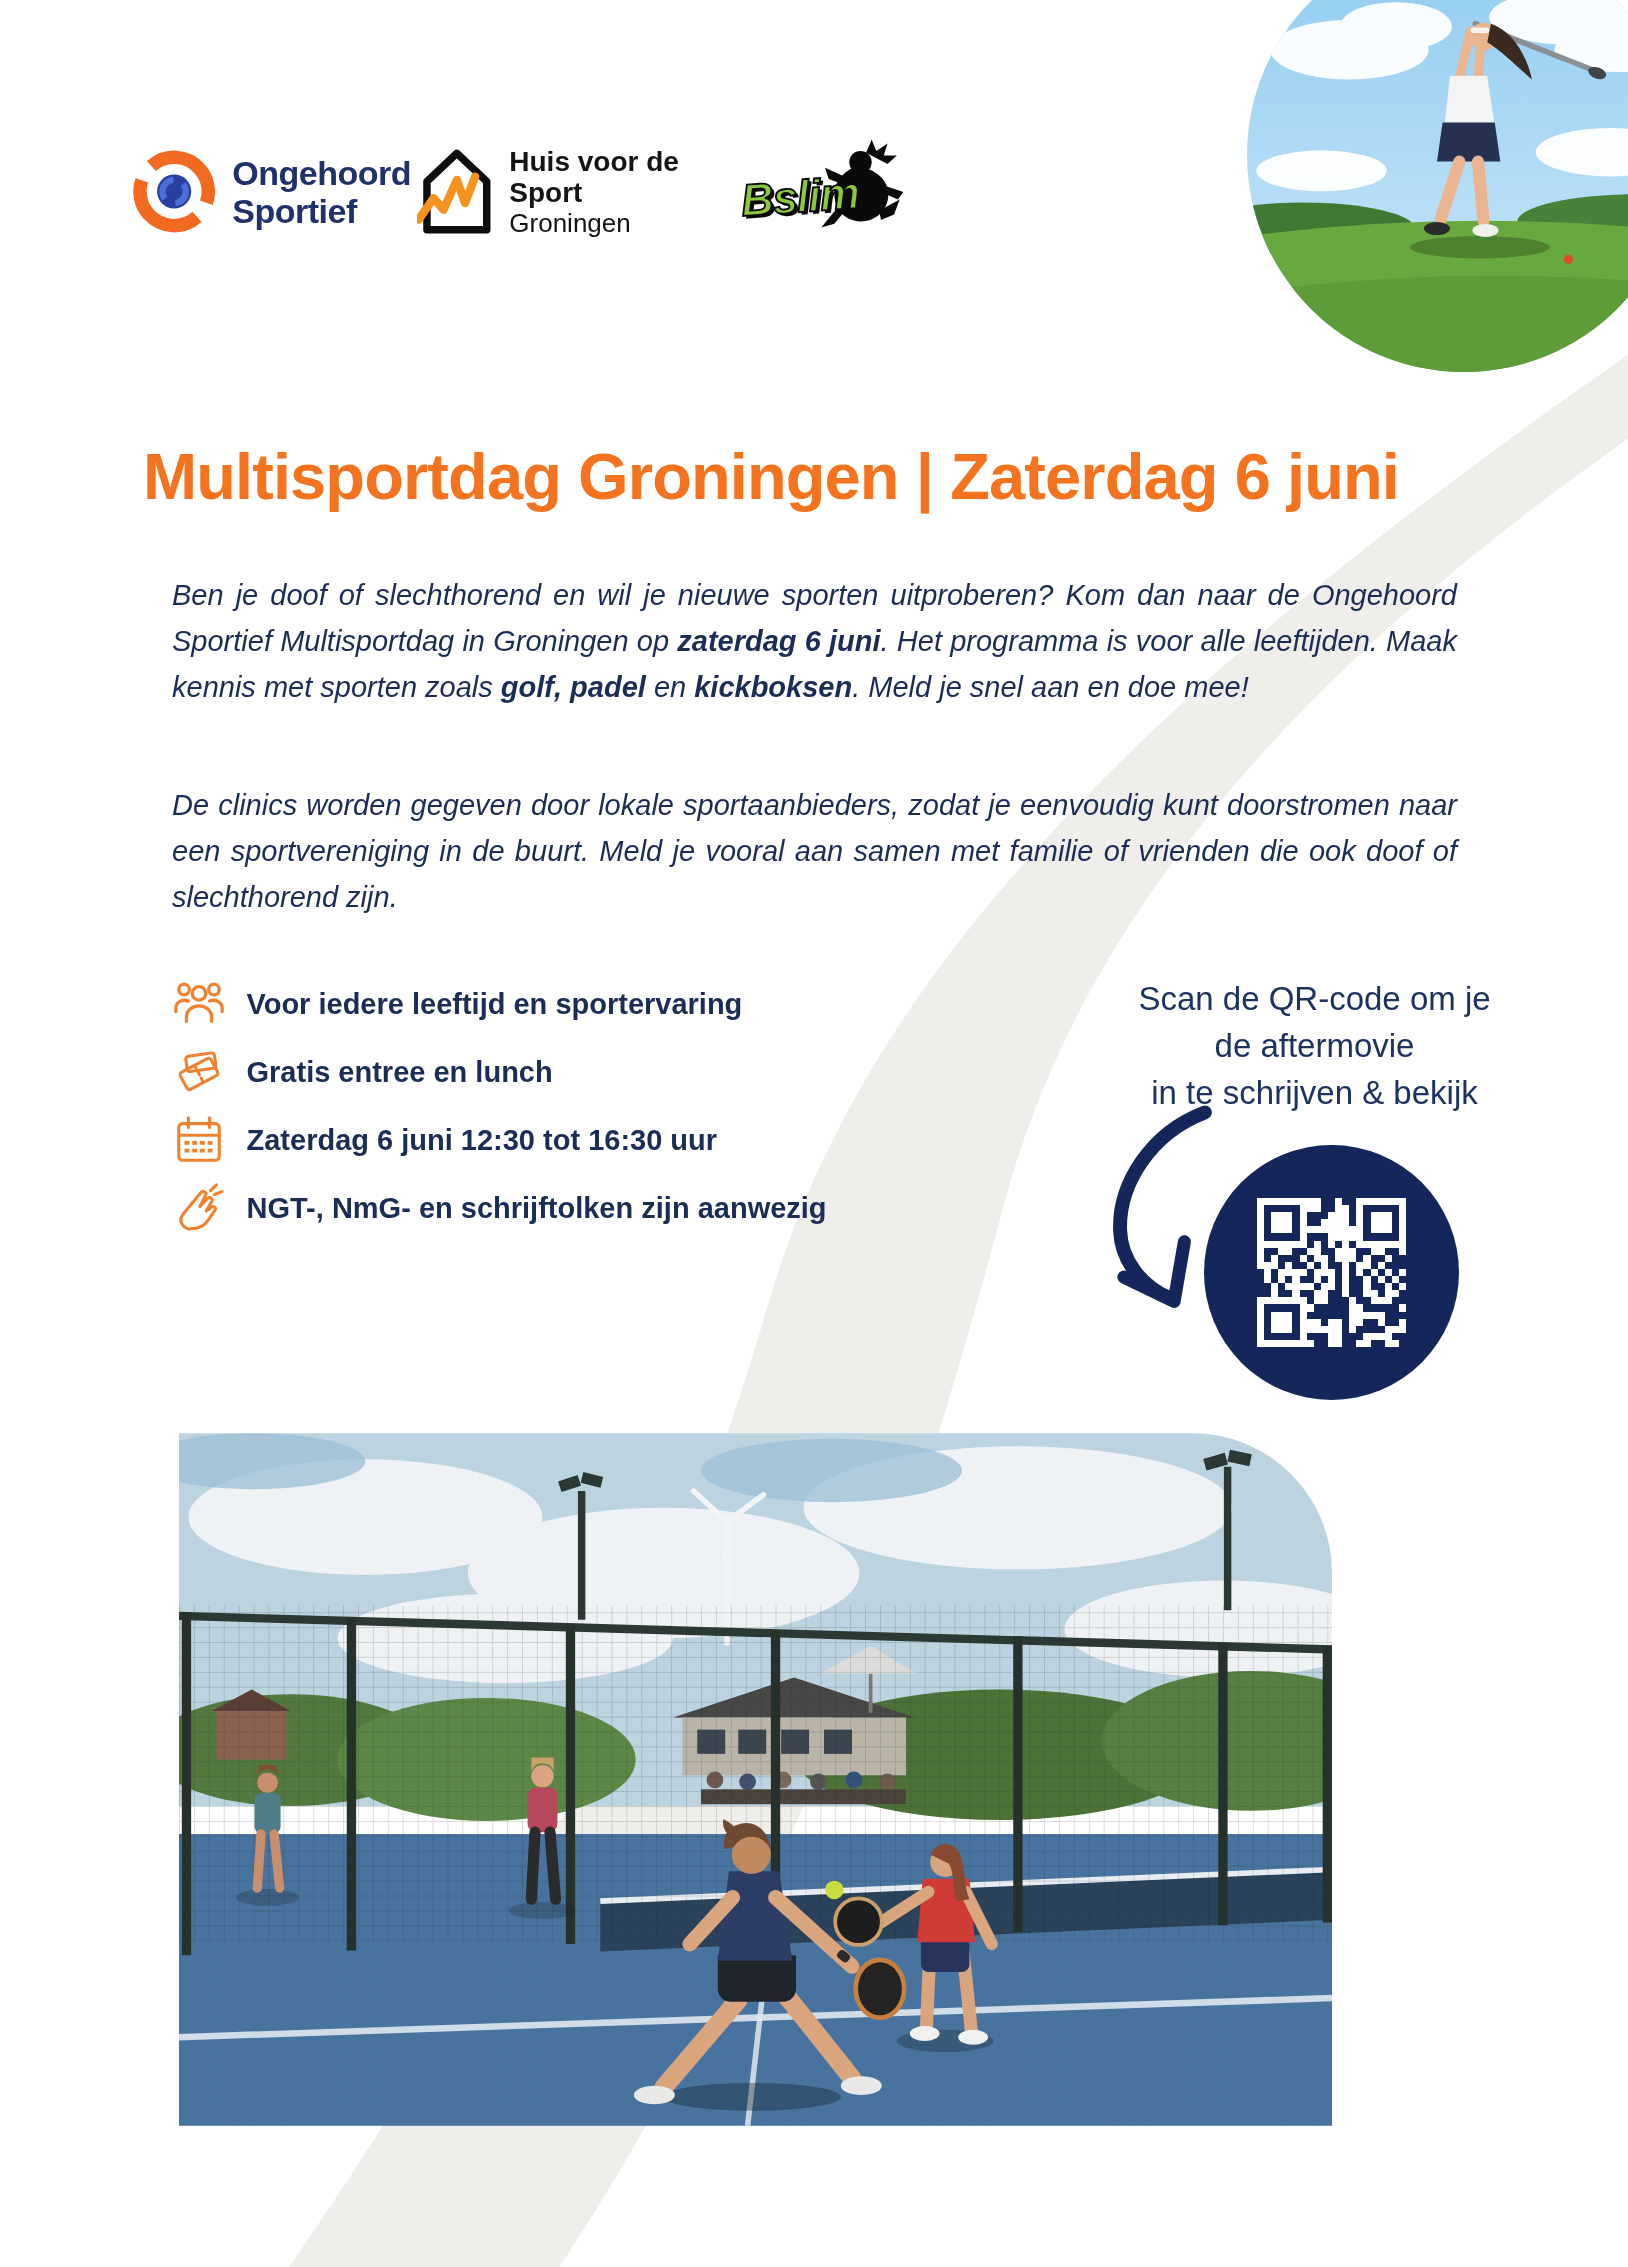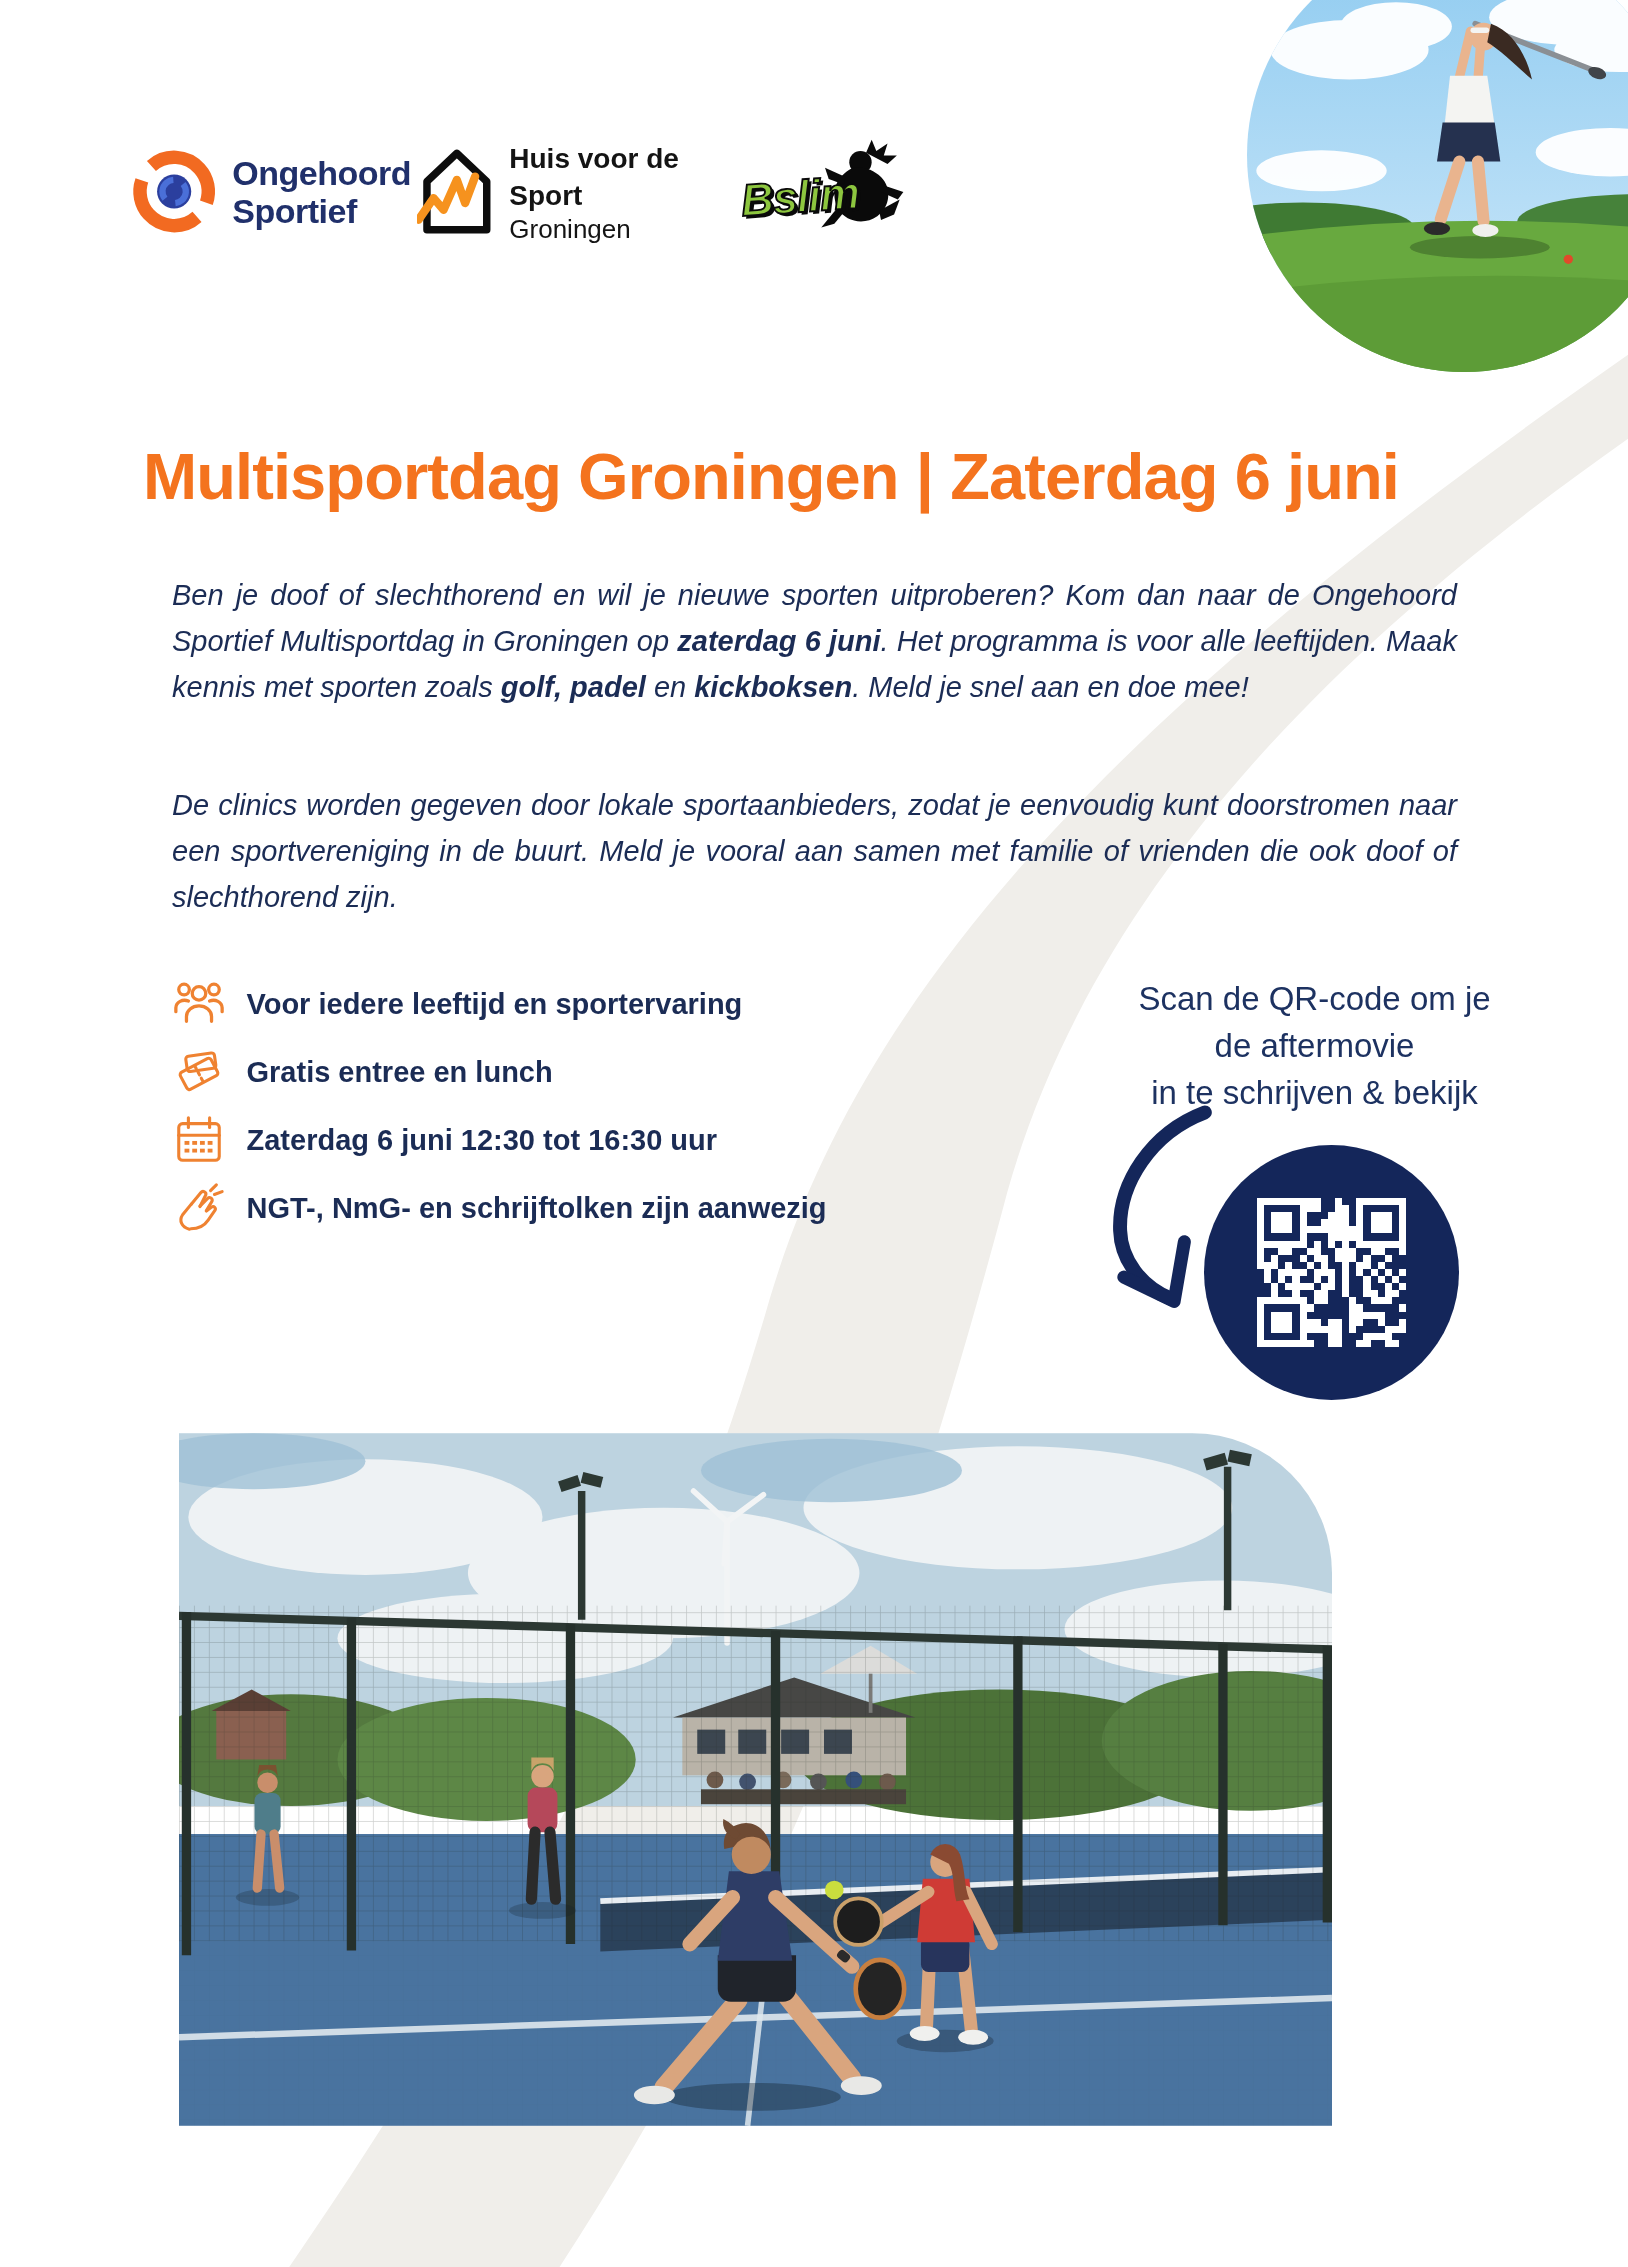--- a/index.html
+++ b/index.html
@@ -14,21 +14,21 @@
     position:absolute;left:1247px;top:-62px;width:434px;height:434px;border-radius:50%;
     overflow:hidden;z-index:2;
   }
   
   .logo-row{position:absolute;left:131px;top:131px;height:121px;z-index:3;display:flex;align-items:center;gap:0;}
   .logo{display:flex;align-items:center;}
   .logo-ongehoord{width:280px;}
   .logo-ongehoord .txt{margin-left:15px;font-weight:700;color:#20306b;font-size:34px;line-height:38px;letter-spacing:-0.5px;}
   .logo-huis{width:317px;margin-left:5.6px;}
   .logo-huis .txt{margin-left:13px;color:#141414;}
-  .logo-huis .l1{font-weight:700;font-size:28px;line-height:37px;}
+  .logo-huis .l1{font-weight:700;font-size:28px;line-height:31px;}
   .logo-huis .l2{font-weight:400;font-size:26px;line-height:30px;}
   .logo-sport050{width:238px;margin-left:3.7px;font-style:italic;font-weight:700;font-size:53px;letter-spacing:-1.9px;white-space:nowrap;}
   .logo-sport050 .g{color:#2ea450;}
   .logo-sport050 .sl{color:#3fa9dc;font-size:62px;vertical-align:-5.6px;margin:0 -5.6px 0 -1.9px;}
   .logo-sport050 .r{color:#e03127;}
   .logo-bslim{position:relative;width:168px;height:112px;margin-left:7.5px;}
   .logo-bslim .word{
     position:absolute;left:0px;top:35px;font-style:italic;font-weight:700;font-size:45px;color:#8dc63f;
     -webkit-text-stroke:1.9px #0a0a0a;text-shadow:2.8px 2.8px 0 #0a0a0a;transform:rotate(-4deg);letter-spacing:-0.9px;
   }

